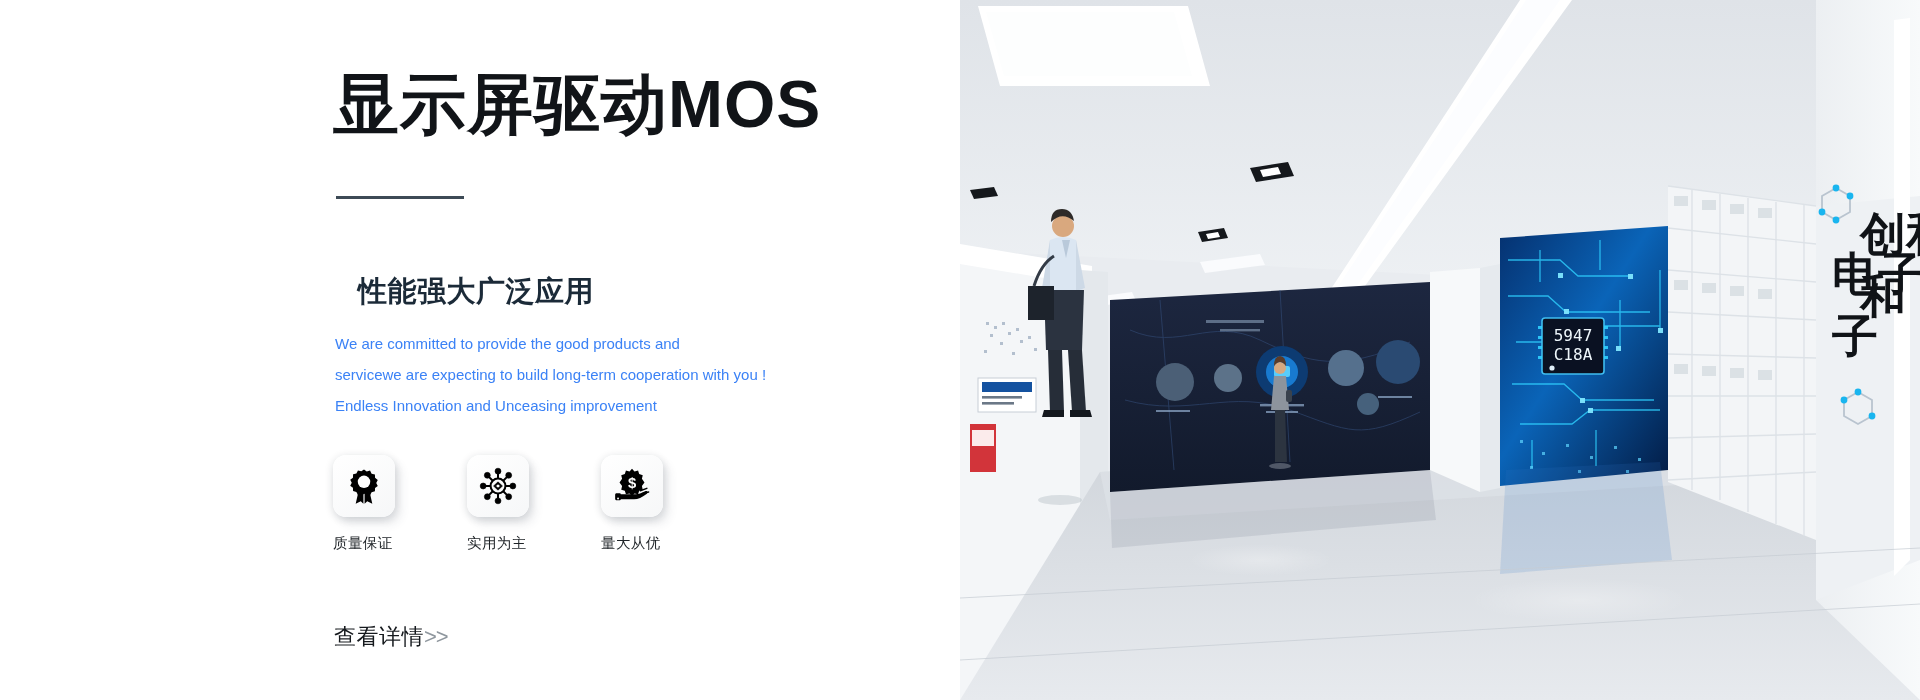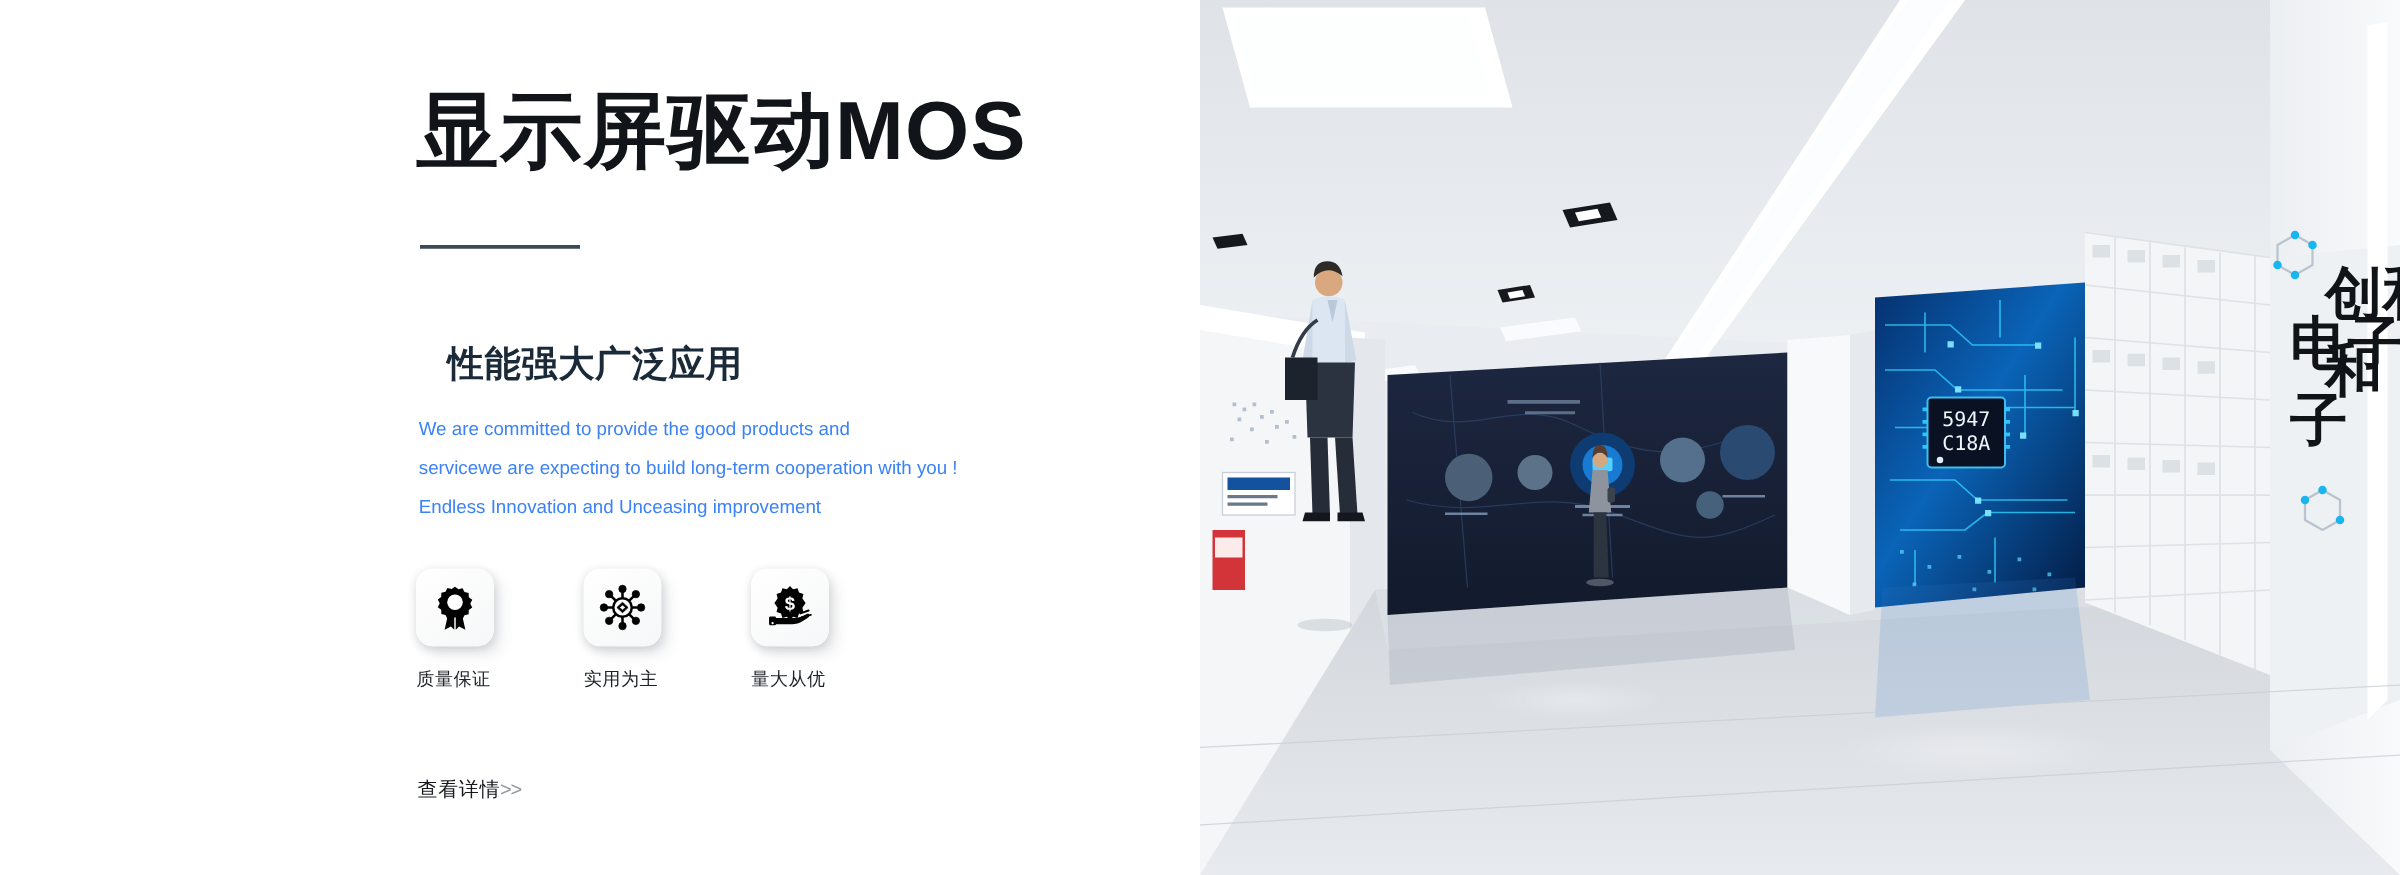--- a/index.html
+++ b/index.html
@@ -49,21 +49,21 @@
   }
   .badge svg { width:38px; height:38px; display:block; }
   .feature-label {
     margin-top:17px; font-size:14.5px; color:#1d2226; letter-spacing:.4px;
     white-space:nowrap;
     text-align:center;
   }
 
   .detail-link {
     position:absolute; left:334px; top:622px;
-    font-size:16px; color:#15191d; letter-spacing:.5px;
+    font-size:22px; color:#15191d; letter-spacing:.5px;
     text-decoration:none; cursor:pointer; white-space:nowrap;
   }
   .detail-link .chev { color:#8f979e; letter-spacing:-1px; }
 
   
   .photo { position:absolute; left:960px; top:0; width:960px; height:700px; overflow:hidden;
            background:#e8ebef; }
   .photo svg { position:absolute; inset:0; width:960px; height:700px; display:block; }
 </style>
 </head>

